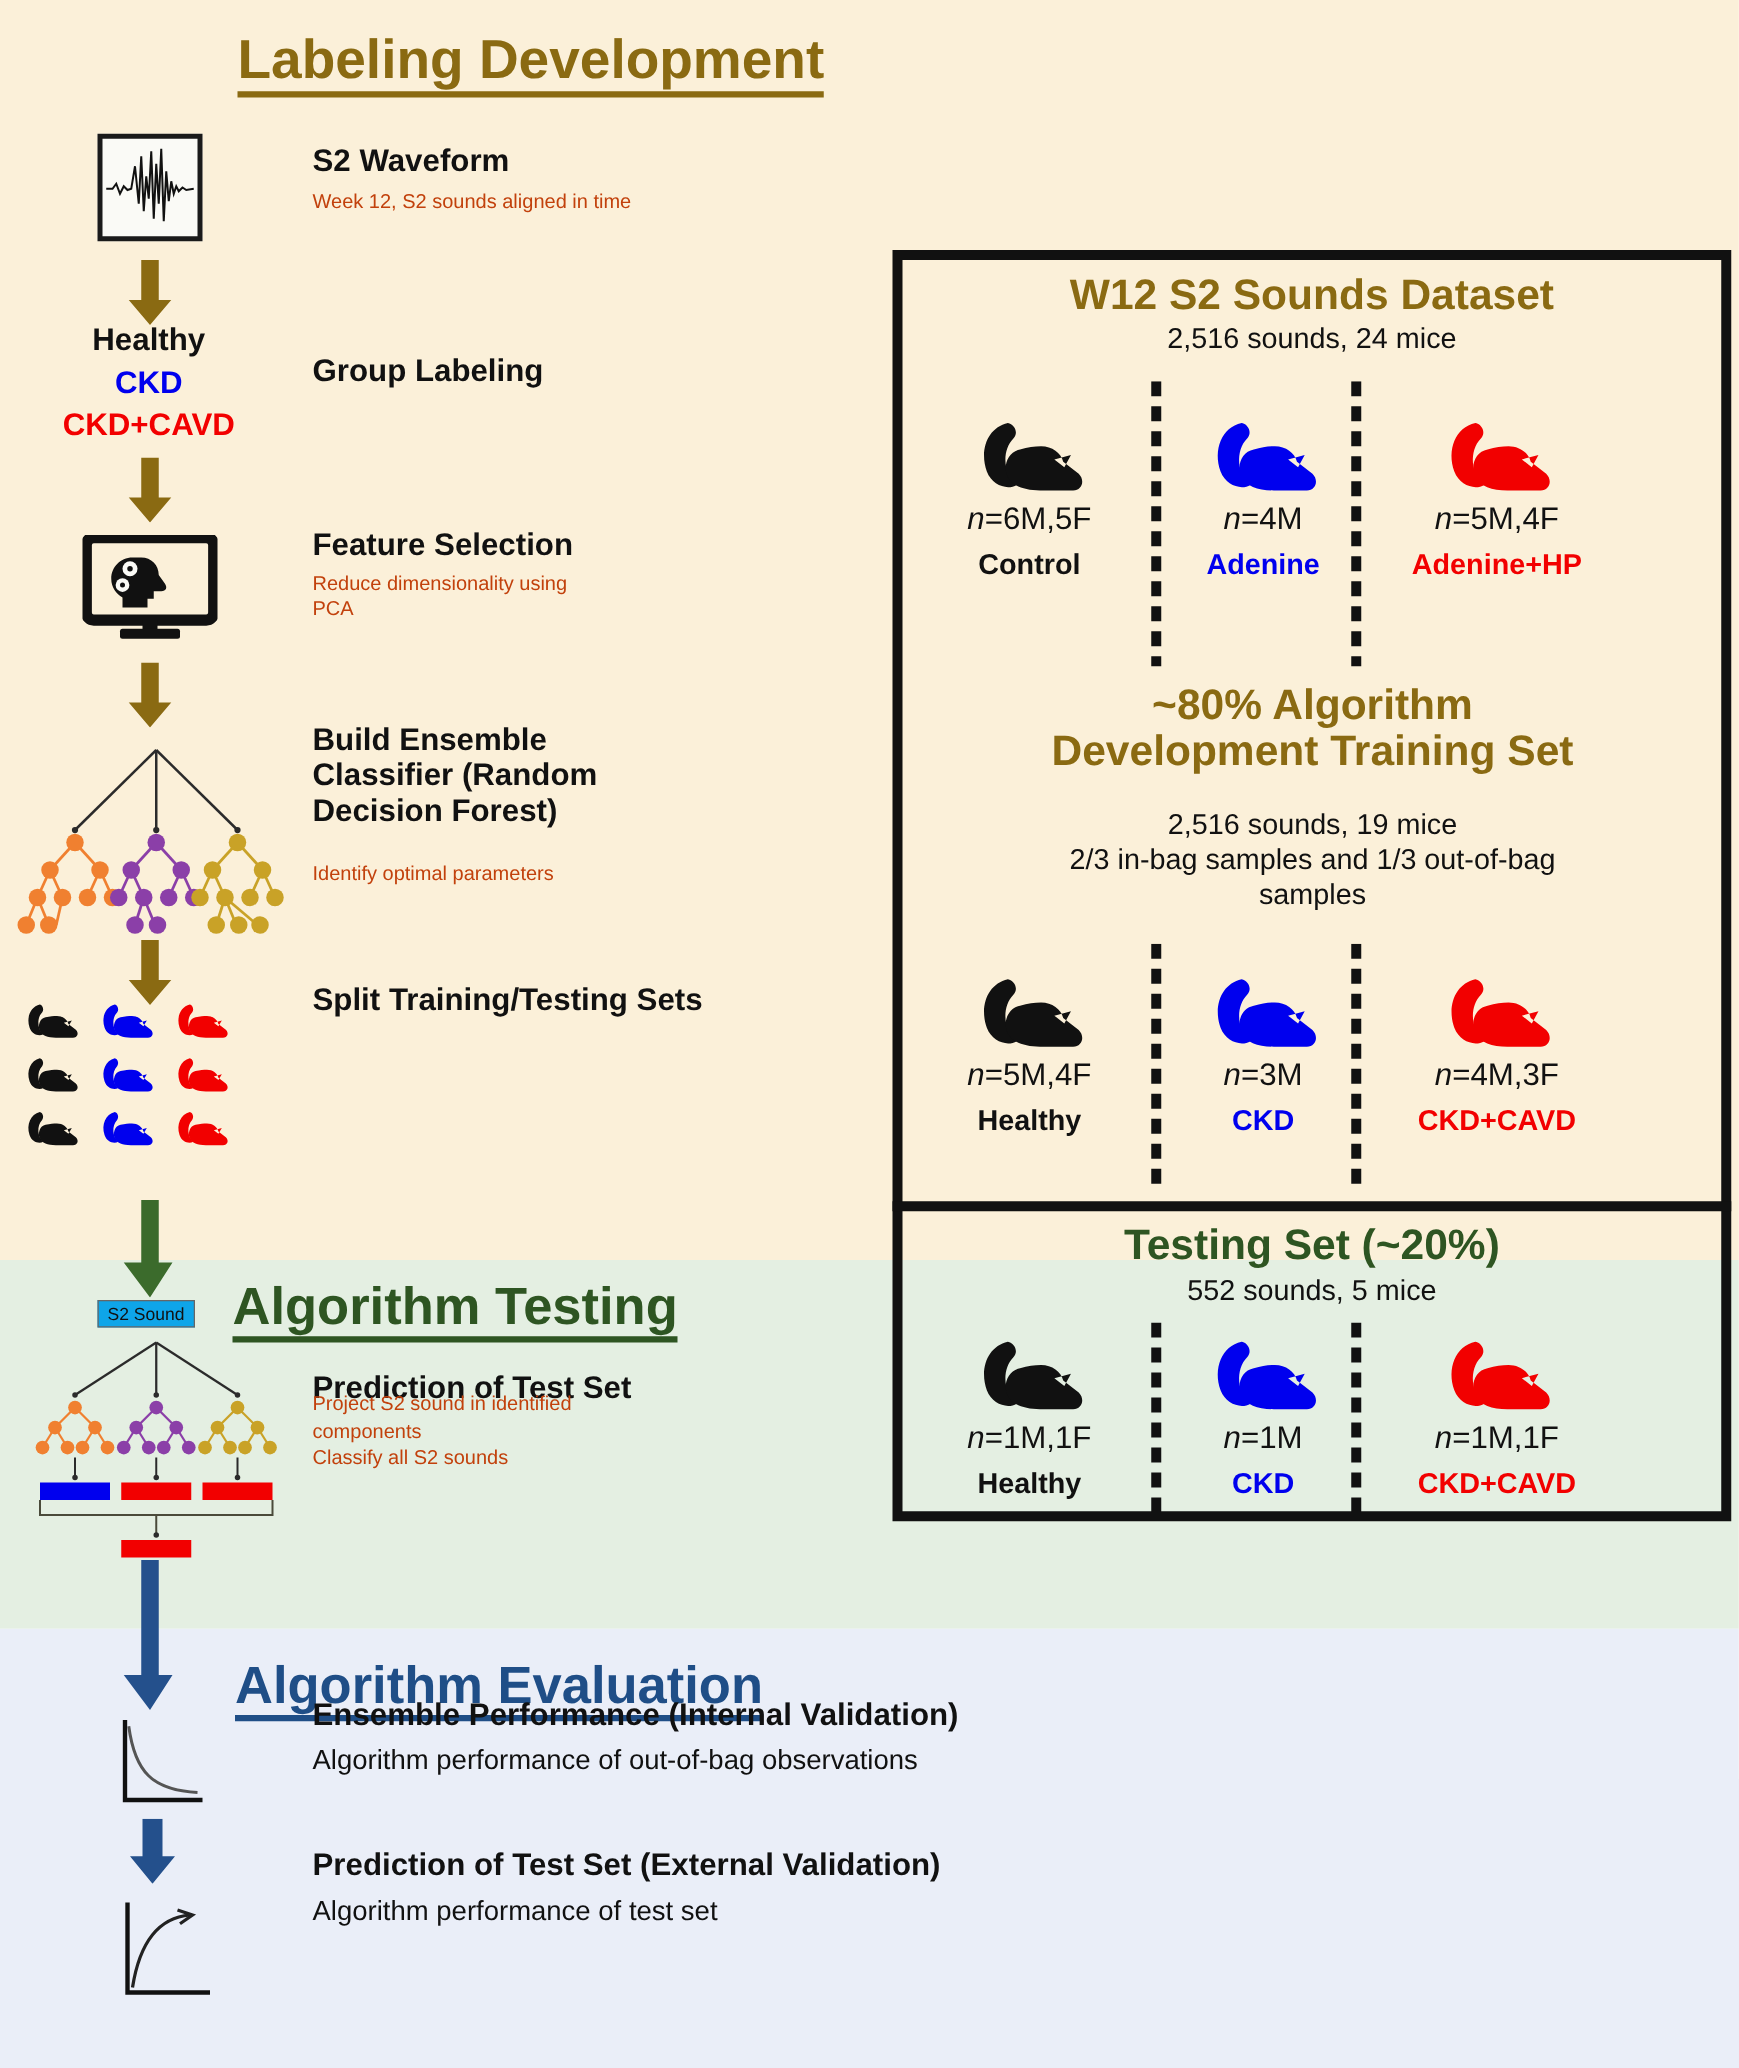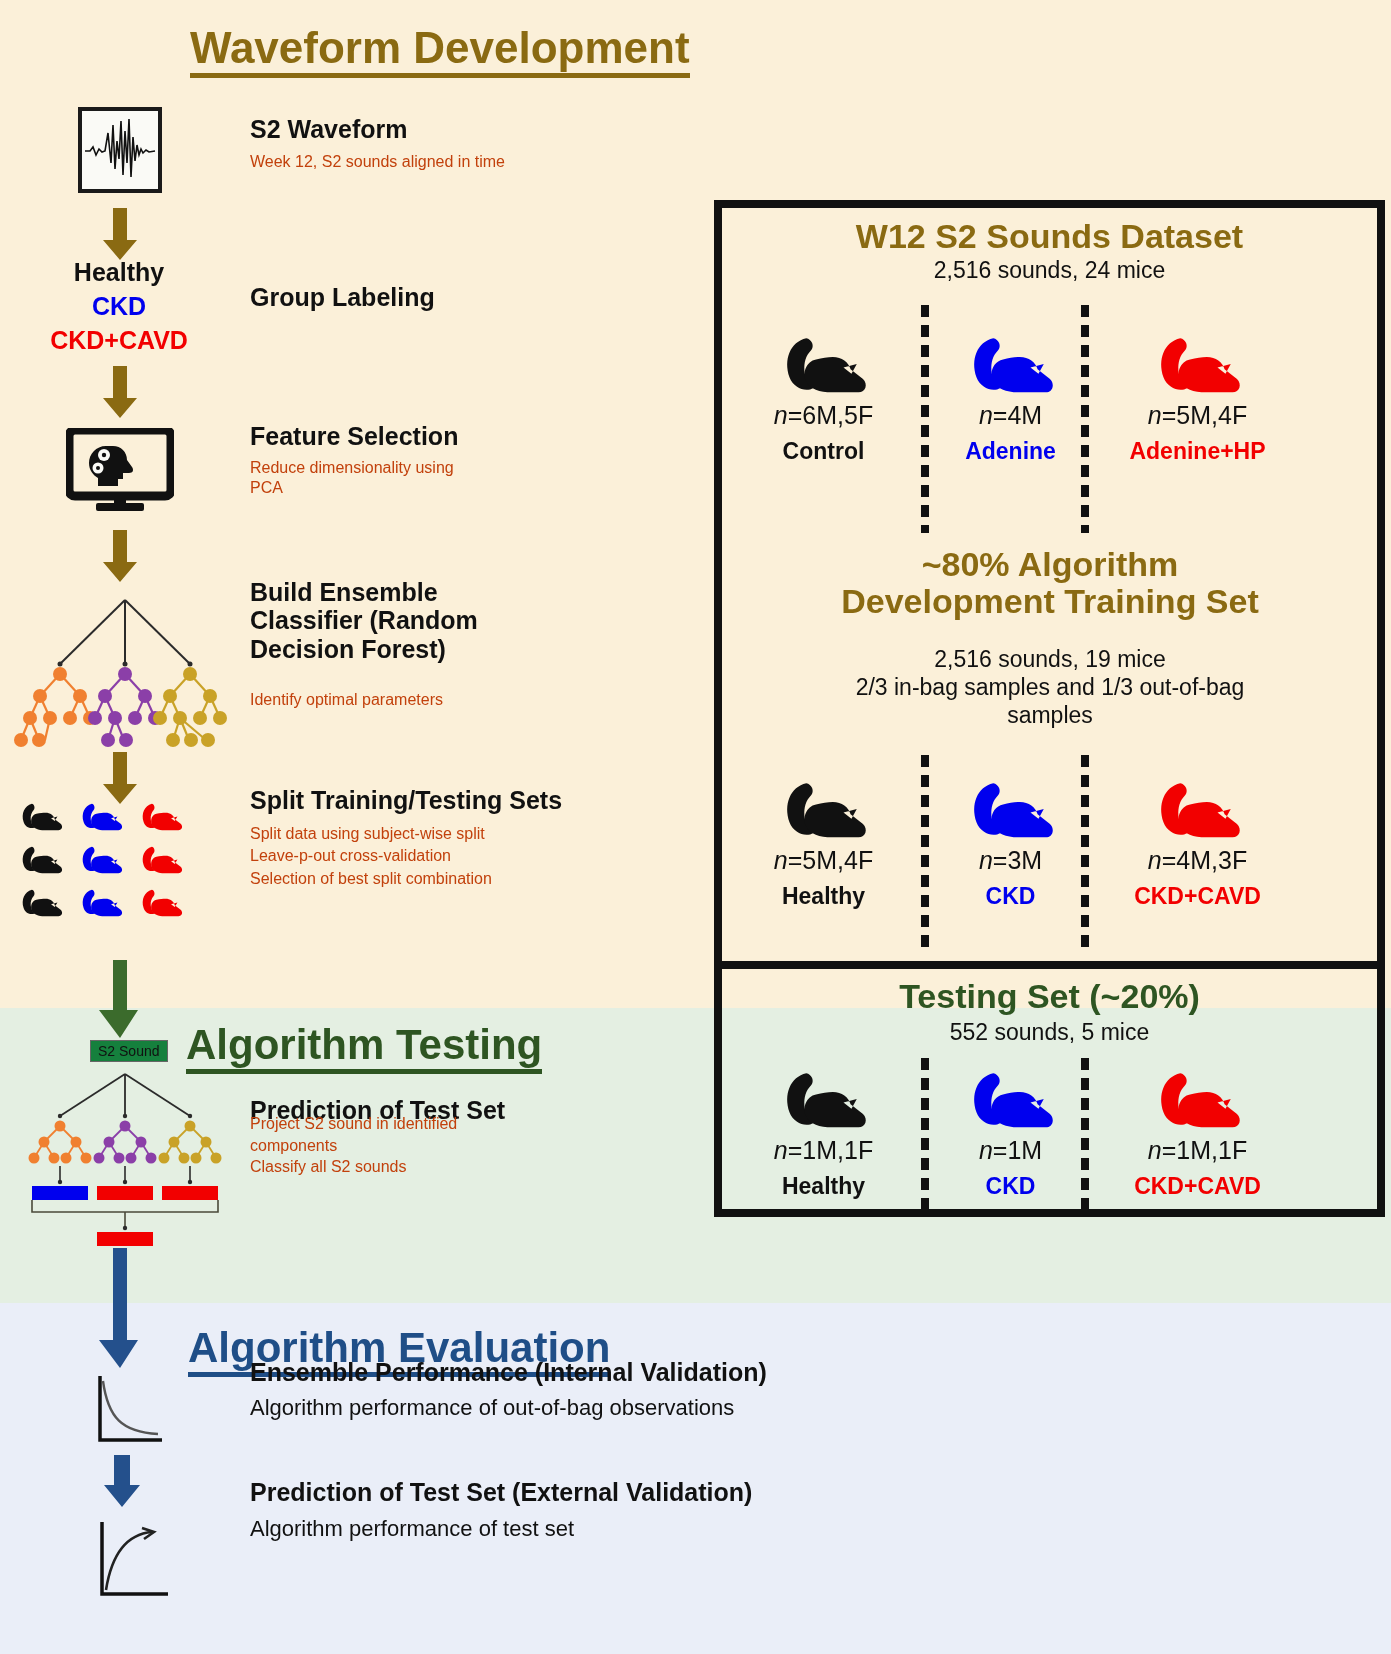--- a/index.html
+++ b/index.html
@@ -100,36 +100,35 @@
   .mini-grid .mrow { display: flex; gap: 14px; margin-bottom: 11px; }
 
   
   .chart-icon { position: absolute; }
 
   .eval-title { position: absolute; font-weight: bold; color: #111; font-size: 25px; white-space: nowrap; }
   .eval-body  { position: absolute; color: #111; font-size: 22px; white-space: nowrap; }
 
   .s2sound-box {
     position: absolute; left: 78px; top: 1040px;
-    border: 1.5px solid #666; background: #15803d;
+    border: 1.5px solid #666; background: #0ea5e9;
     font-size: 14px; color: #111; padding: 2px 7px;
     font-family: "Liberation Sans", sans-serif;
-    margin-left: 12px;
   }
 </style>
 </head>
 <body>
 
 <div class="page">
 
   <div class="band band-dev"></div>
   <div class="band band-test"></div>
   <div class="band band-eval"></div>
 
-  <div class="sec-title" id="title-dev">Waveform Development</div>
+  <div class="sec-title" id="title-dev">Labeling Development</div>
   <div class="sec-title" id="title-test">Algorithm Testing</div>
   <div class="sec-title" id="title-eval">Algorithm Evaluation</div>
 
   <div class="wave-box">
     <svg width="76" height="78" viewBox="0 0 76 78">
       <polyline fill="none" stroke="#111" stroke-width="1.6" points="3,40 8,40 11,36 14,44 17,38 20,41 23,40 26,22 29,52 31,14 33,58 35,30 37,48 39,10 41,64 43,20 45,52 47,8 49,66 51,26 53,50 55,34 57,44 59,38 61,42 64,39 67,41 73,40"></polyline>
     </svg>
   </div>
   <div class="step-title" style="left:250px; top:115px; width:420px;">S2 Waveform</div>
   <div class="step-body" style="left:250px; top:152px; width:430px;">Week 12, S2 sounds aligned in time</div>
@@ -322,23 +321,20 @@
         </svg>
       <svg width="46" height="32" viewBox="0 0 100 70">
           <g fill="#F20000">
             <path d="M30 8 C14 12 6 30 12 48 C16 60 28 64 36 60 C26 52 24 32 34 22 C38 17 35 9 30 8 Z"></path>
             <path d="M40 30 C30 32 26 44 30 54 C33 62 44 66 58 66 L88 66 C96 66 99 58 93 52 L80 42 C78 34 70 28 60 28 C54 28 48 29 40 30 Z M72 40 L86 36 L80 46 Z"></path>
           </g>
         </svg>
     </div>
   </div>
   <div class="step-title" style="left:250px; top:786px; width:450px;">Split Training/Testing Sets</div>
-  <div class="step-body" style="left:250px; top:823px; width:450px; line-height:1.4;">Split data using subject-wise split
-Leave-p-out cross-validation
-Selection of best split combination</div>
 
   <div class="arrow" style="left:96px; top:960px;">
     <svg width="48" height="78" viewBox="0 0 48 78">
         <path d="M17 0 h14 v50 h11 L24 78 L3 50 h14 Z" fill="#3B6B2C"></path>
       </svg>
   </div>
 
   <div class="s2sound-box">S2 Sound</div>
   <div class="arrow" style="left:8px; top:1072px;">
     <svg width="230" height="180" viewBox="0 0 230 180">

